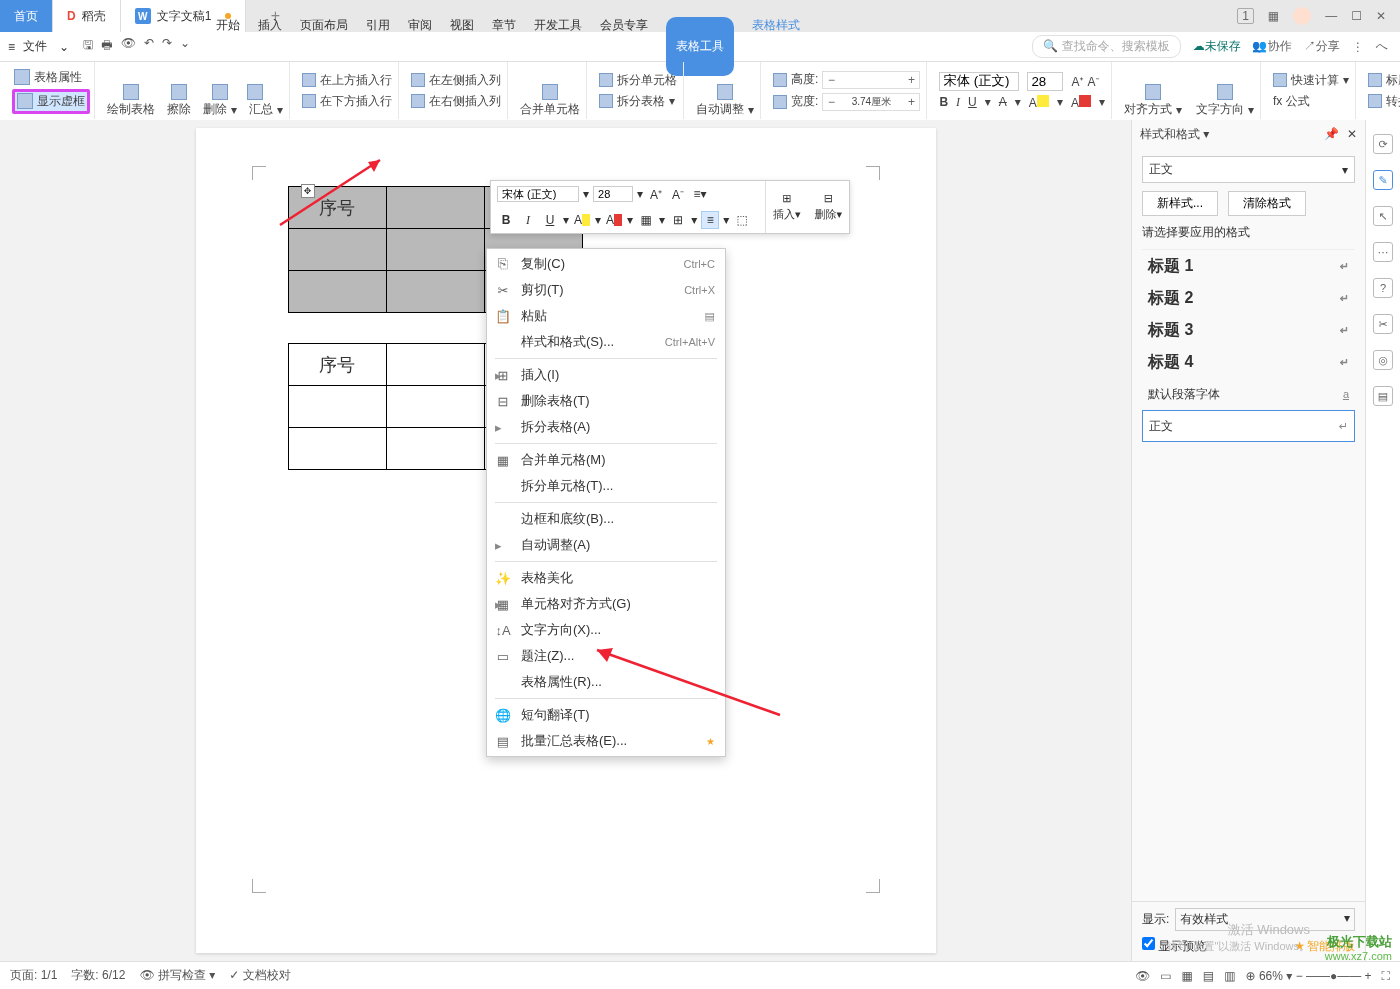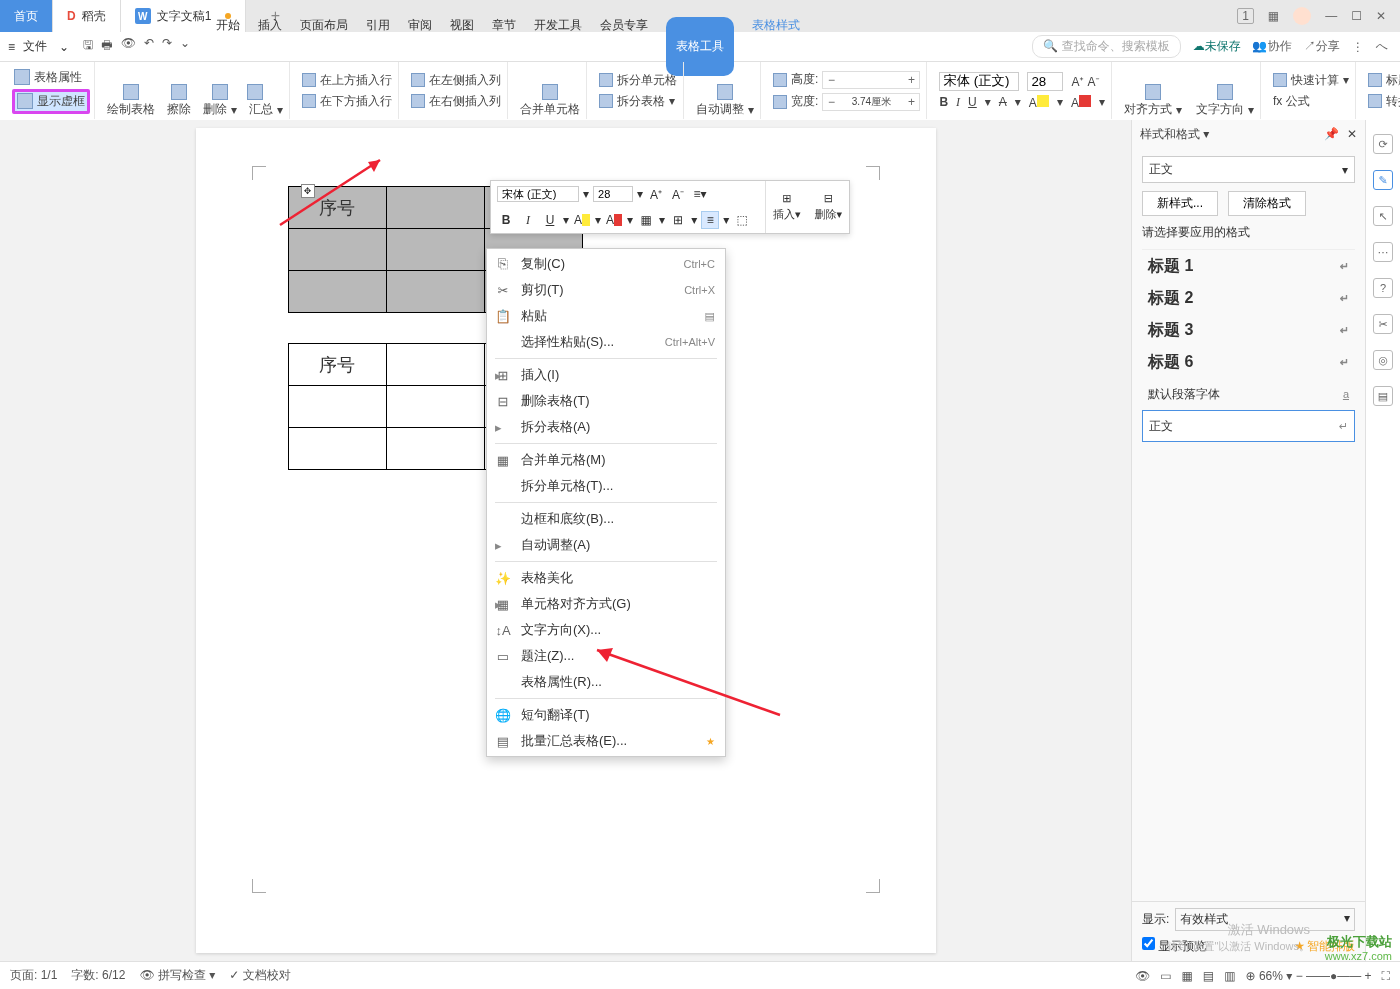--- a/index.html
+++ b/index.html
@@ -394,21 +394,21 @@
             </div>
         <div class="sp-item">
               <span>标题 2</span>
               <span class="ret">↵</span>
             </div>
         <div class="sp-item">
               <span>标题 3</span>
               <span class="ret">↵</span>
             </div>
         <div class="sp-item">
-              <span>标题 6</span>
+              <span>标题 4</span>
               <span class="ret">↵</span>
             </div>
         <div class="sp-item small">
               <span>默认段落字体</span>
               <span class="ret" style="text-decoration:underline">a</span>
             </div>
         <div class="sp-item small sel">
               <span>正文</span>
               <span class="ret">↵</span>
             </div>
@@ -487,21 +487,21 @@
       <span class="clabel">剪切(T)</span>
       <span class="chint">Ctrl+X</span>
     </div>
   <div class="ci">
       <span class="cicon">📋</span>
       <span class="clabel">粘贴</span>
       <span class="chint">▤</span>
     </div>
   <div class="ci">
       <span class="cicon"></span>
-      <span class="clabel">选择性粘贴(S)...</span>
+      <span class="clabel">样式和格式(S)...</span>
       <span class="chint">Ctrl+Alt+V</span>
     </div>
   <div class="sep"></div>
   <div class="ci">
       <span class="cicon">⊞</span>
       <span class="clabel">插入(I)</span>
       <span class="arrow">▸</span>
     </div>
   <div class="ci">
       <span class="cicon">⊟</span>

